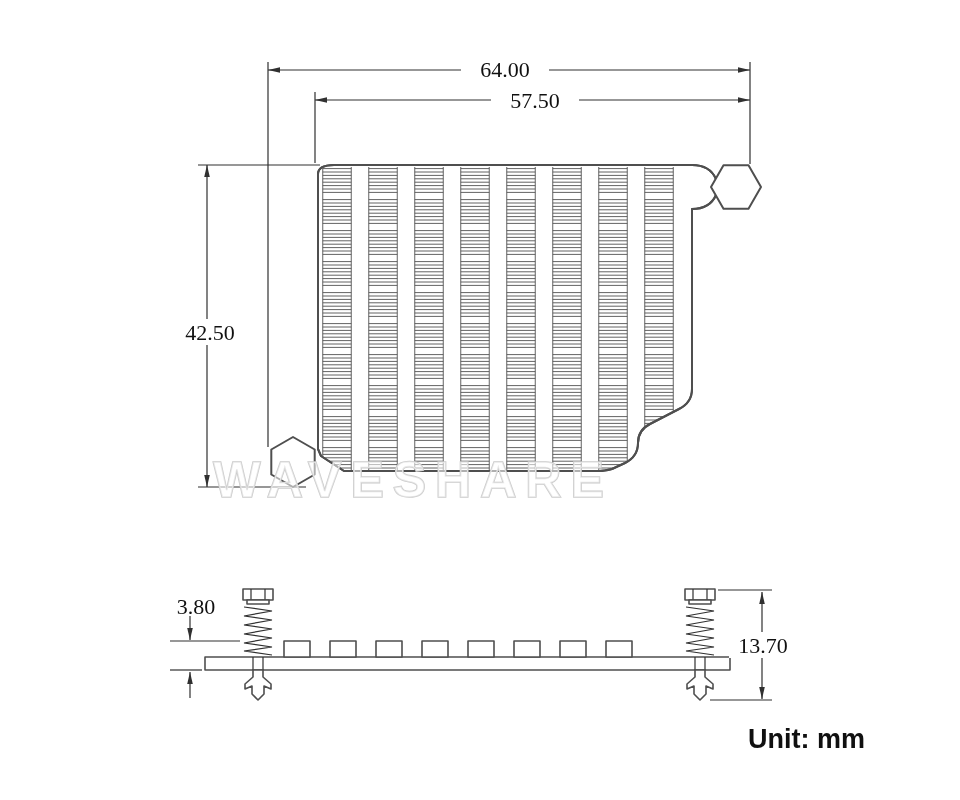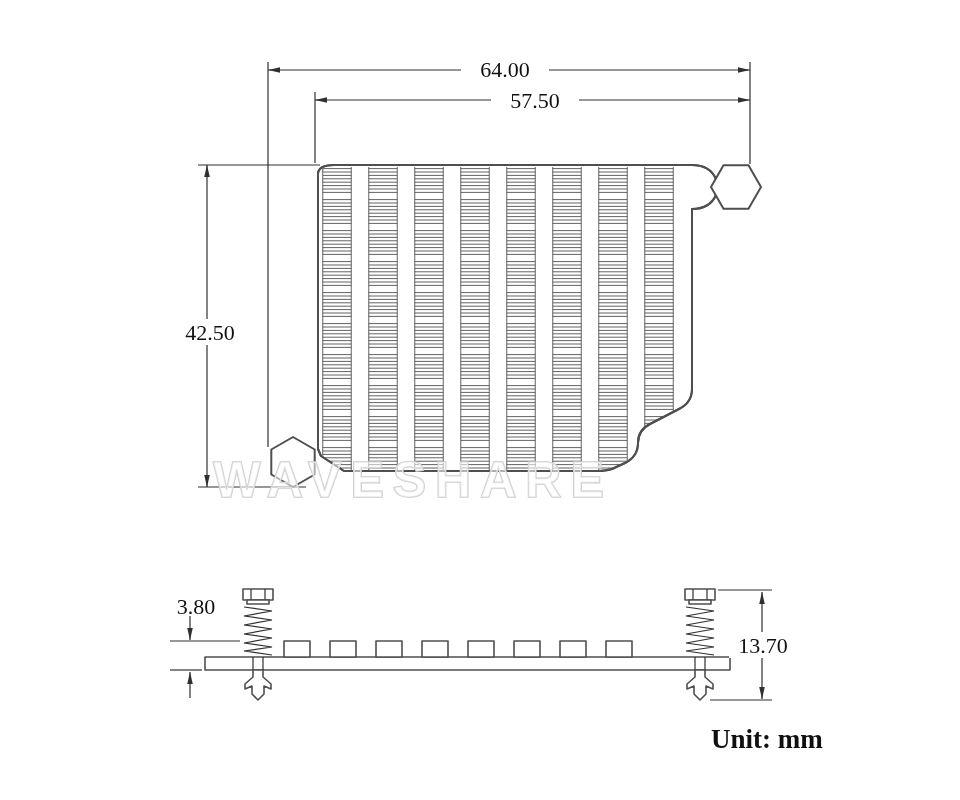--- a/index.html
+++ b/index.html
@@ -7,22 +7,22 @@
          font-family:"Liberation Serif", serif;}
   svg{position:absolute;left:0;top:0;}
   .ln{stroke:var(--line,#4f4f4f);stroke-width:2;fill:none;stroke-linejoin:round;stroke-linecap:round;}
   .ln2{stroke:var(--line,#4f4f4f);stroke-width:1.6;fill:none;stroke-linejoin:round;}
   .th{stroke:var(--dimline,#303030);stroke-width:1.2;fill:none;}
   .dim{stroke:var(--dimline,#303030);stroke-width:1.2;fill:none;}
   .wfill{fill:#ffffff;}
   .dimtext{font-family:"Liberation Serif",serif;font-size:22px;fill:var(--text,#101010);}
   .wm{font-family:"Liberation Sans",sans-serif;font-weight:bold;font-size:50px;letter-spacing:9px;
       fill:rgba(255,255,255,0.55);stroke:var(--watermark_stroke,#cccccc);stroke-width:1.6;paint-order:stroke;}
-  .unit{position:absolute;left:711px;top:724px;width:210px;
-        font-family:Liberation Serif, serif;font-weight:600;font-size:27px;
+  .unit{position:absolute;left:748px;top:724px;width:210px;
+        font-family:Liberation Sans, sans-serif;font-weight:600;font-size:27px;
         color:var(--text,#101010);}
 </style>
 </head>
 <body>
 
 <div class="stage">
 
 <svg width="960" height="800" viewBox="0 0 960 800">
   <defs>
     <marker id="arr" markerUnits="userSpaceOnUse" markerWidth="14" markerHeight="8" refX="13" refY="4" orient="auto-start-reverse">

